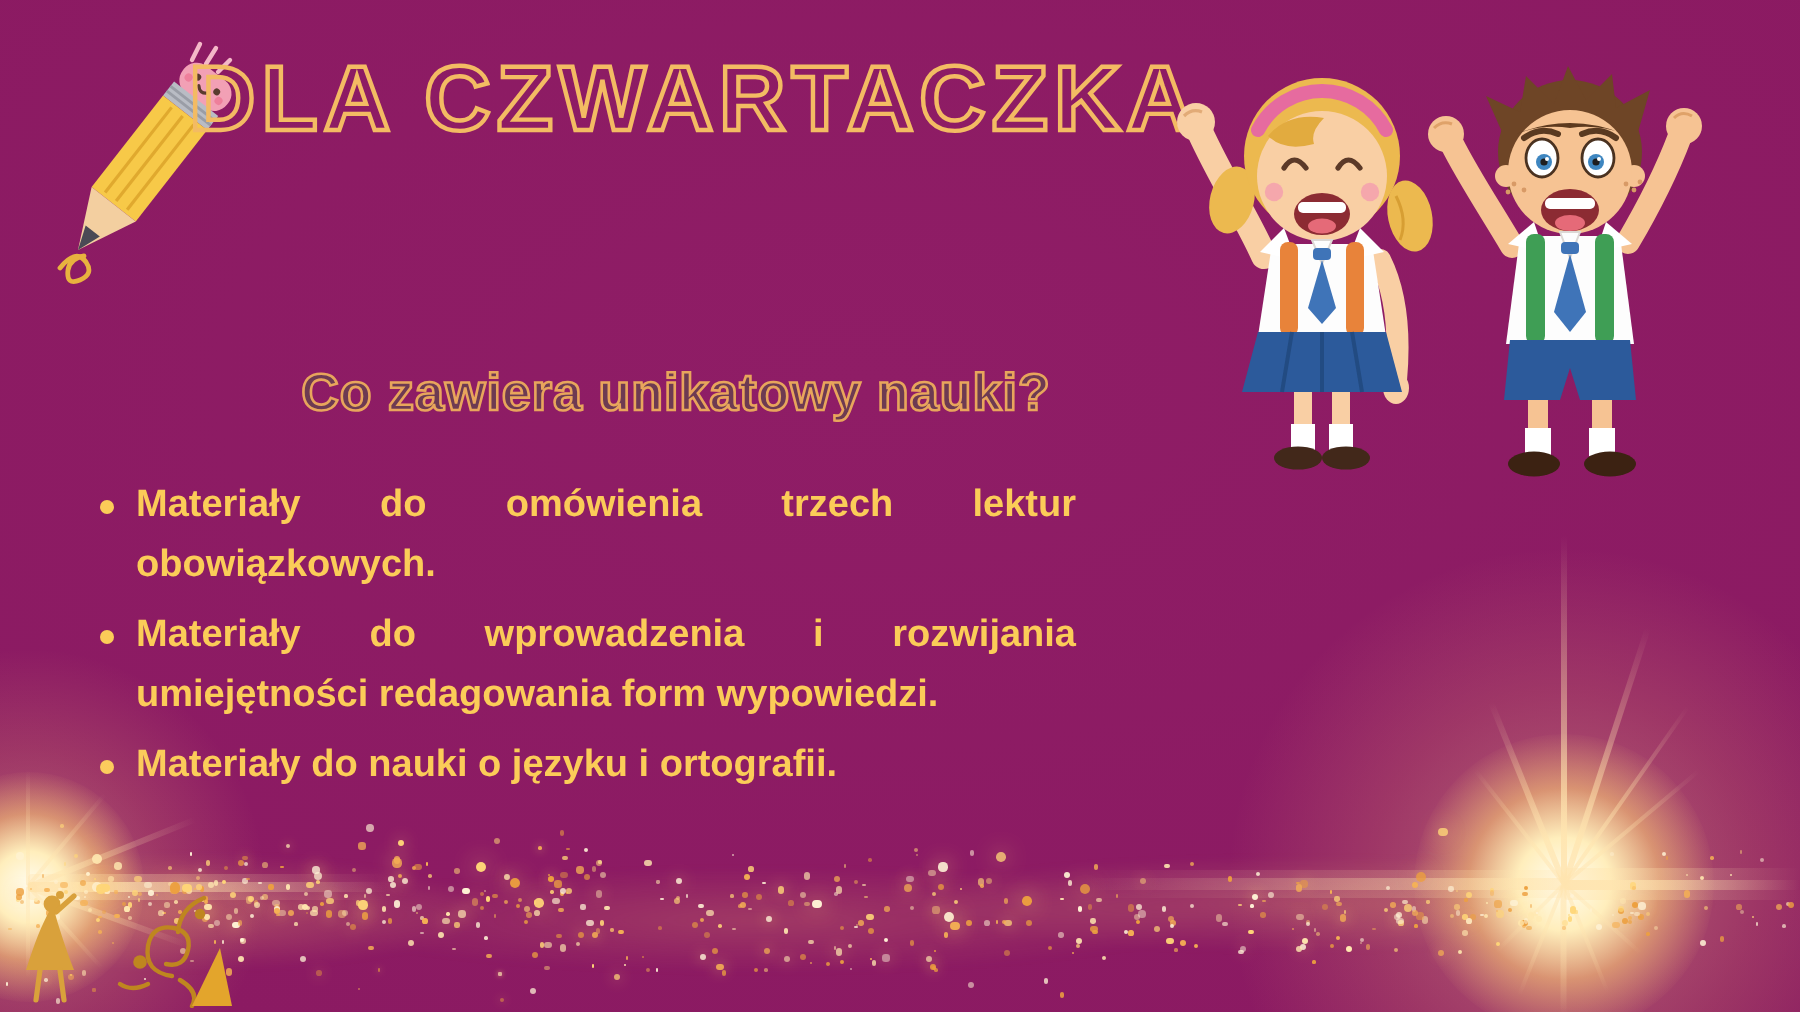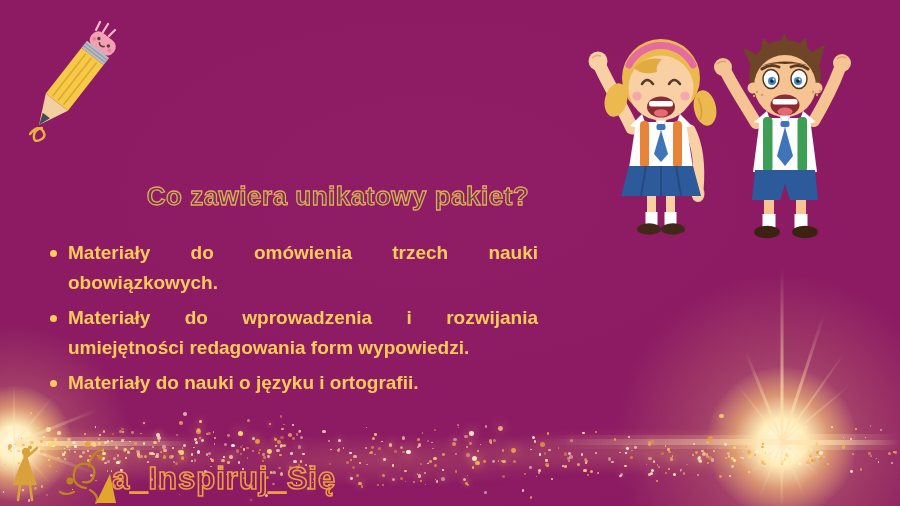--- a/index.html
+++ b/index.html
@@ -90,26 +90,27 @@
       <g stroke="#f4b8c8" stroke-width="2.2" stroke-linecap="round">
         <line x1="84" y1="8" x2="80" y2="16"></line>
         <line x1="92" y1="10" x2="87" y2="18"></line>
         <line x1="99" y1="16" x2="93" y2="22"></line>
       </g>
       <path d="M14,120 q8,-10 13,-3 q4,6 -3,9 q-7,3 -6,-5 q1,-6 8,-7" stroke="#e8b23f" stroke-width="2.4" fill="none" stroke-linecap="round"></path>
     </svg>
   </div>
 
   <div class="title-block">
+    <div class="title-line l2">DLA CZWARTACZKA</div>
   </div>
 
-  <div class="subtitle">Co zawiera unikatowy pakiet?</div>
+  <div class="subtitle">Co zawiera unikatowy nauki?</div>
 
   <ul class="bullets">
-      <li>Materiały do omówienia trzech nauki obowiązkowych.</li>
+      <li>Materiały do omówienia trzech lektur obowiązkowych.</li>
       <li>Materiały do wprowadzenia i rozwijania umiejętności redagowania form wypowiedzi.</li>
       <li>Materiały do nauki o języku i ortografii.</li>
     </ul>
 
   <div class="kids-wrap">
     <svg width="292" height="232" viewBox="0 0 292 232">
 
       <g>
 
         <path d="M46,110 C38,92 24,70 14,48" stroke="#f9cfa4" stroke-width="13" fill="none" stroke-linecap="round"></path>
@@ -835,15 +836,14 @@
         <path d="M33,20 q1,-12 13,-17"></path>
         <path d="M34,44 q10,6 6,13"></path>
         <path d="M18,46 q-8,4 -14,0"></path>
       </g>
       <circle cx="14" cy="35" r="3.4" fill="#bf861f"></circle>
       <circle cx="44" cy="11" r="2.6" fill="#bf861f"></circle>
       <polygon points="40,57 54,28 60,57" fill="#e3a52c"></polygon>
     </svg>
   </div>
 
-  <div class="watermark">a_Inspiruj_Się</div>
 
 </div>
 
 </body></html>

